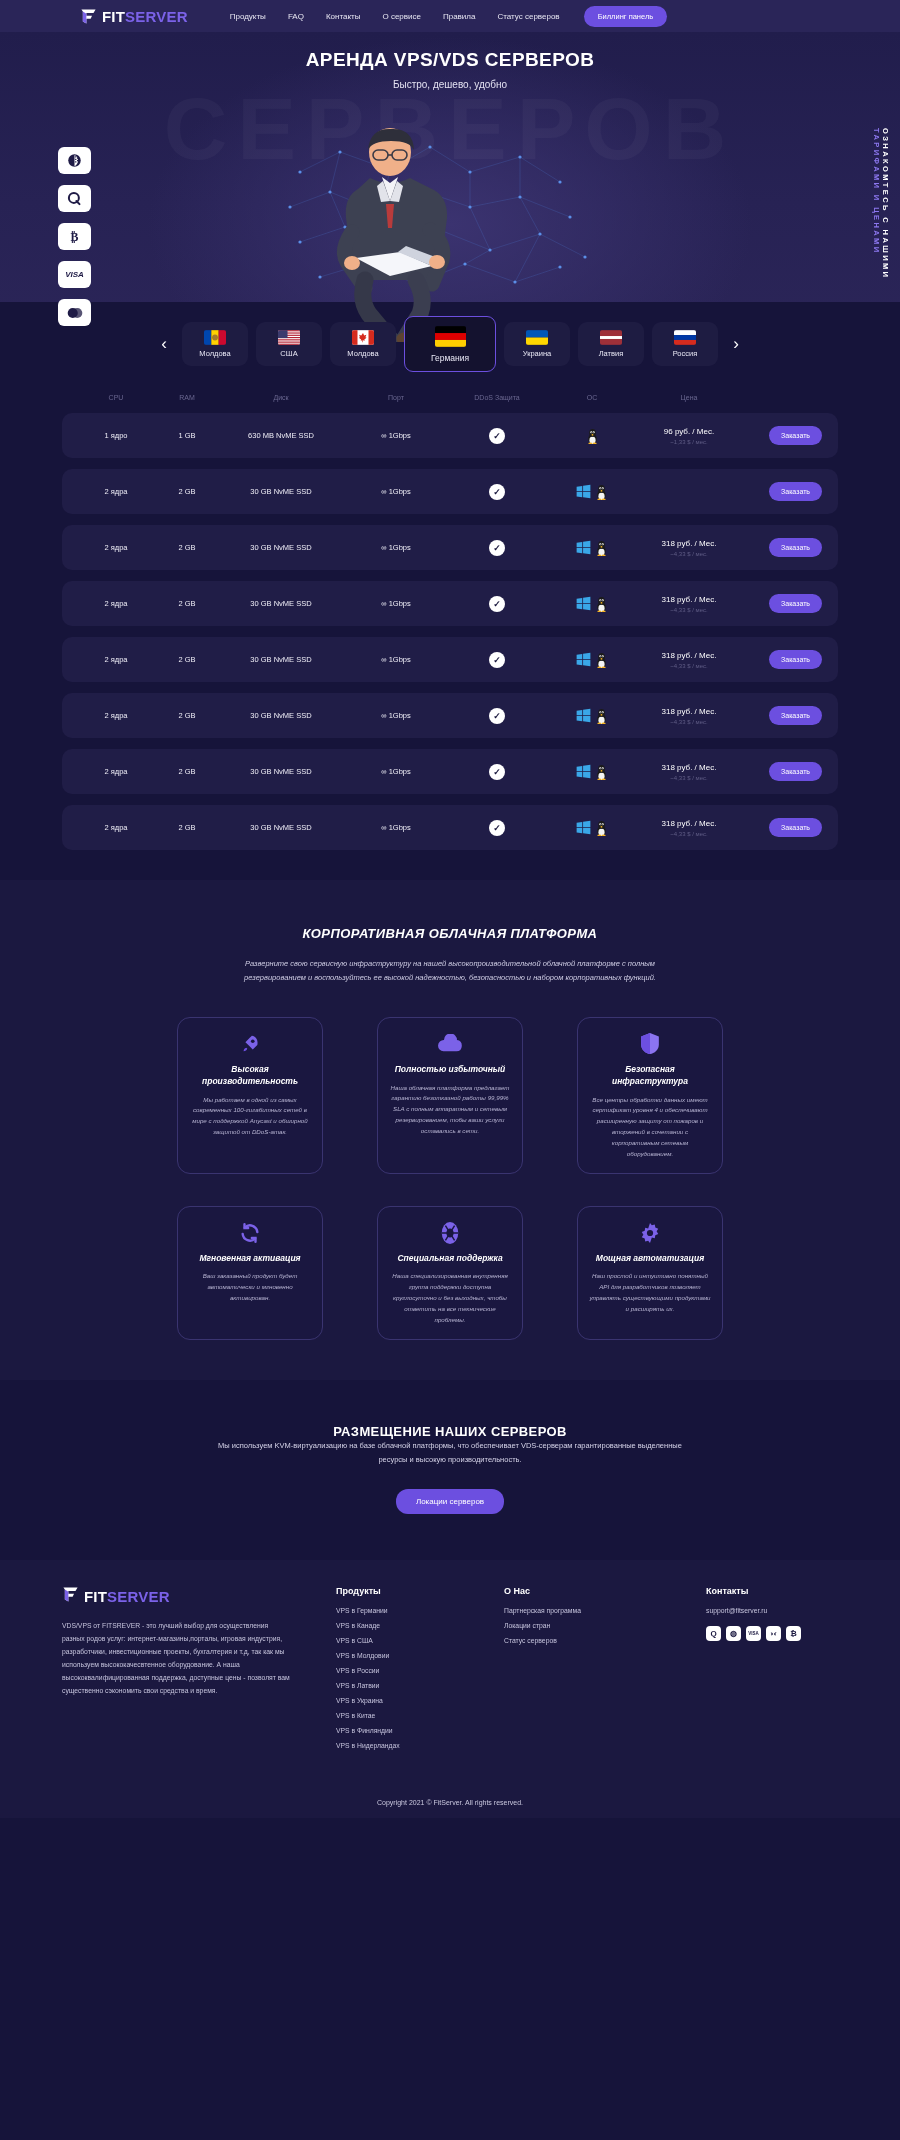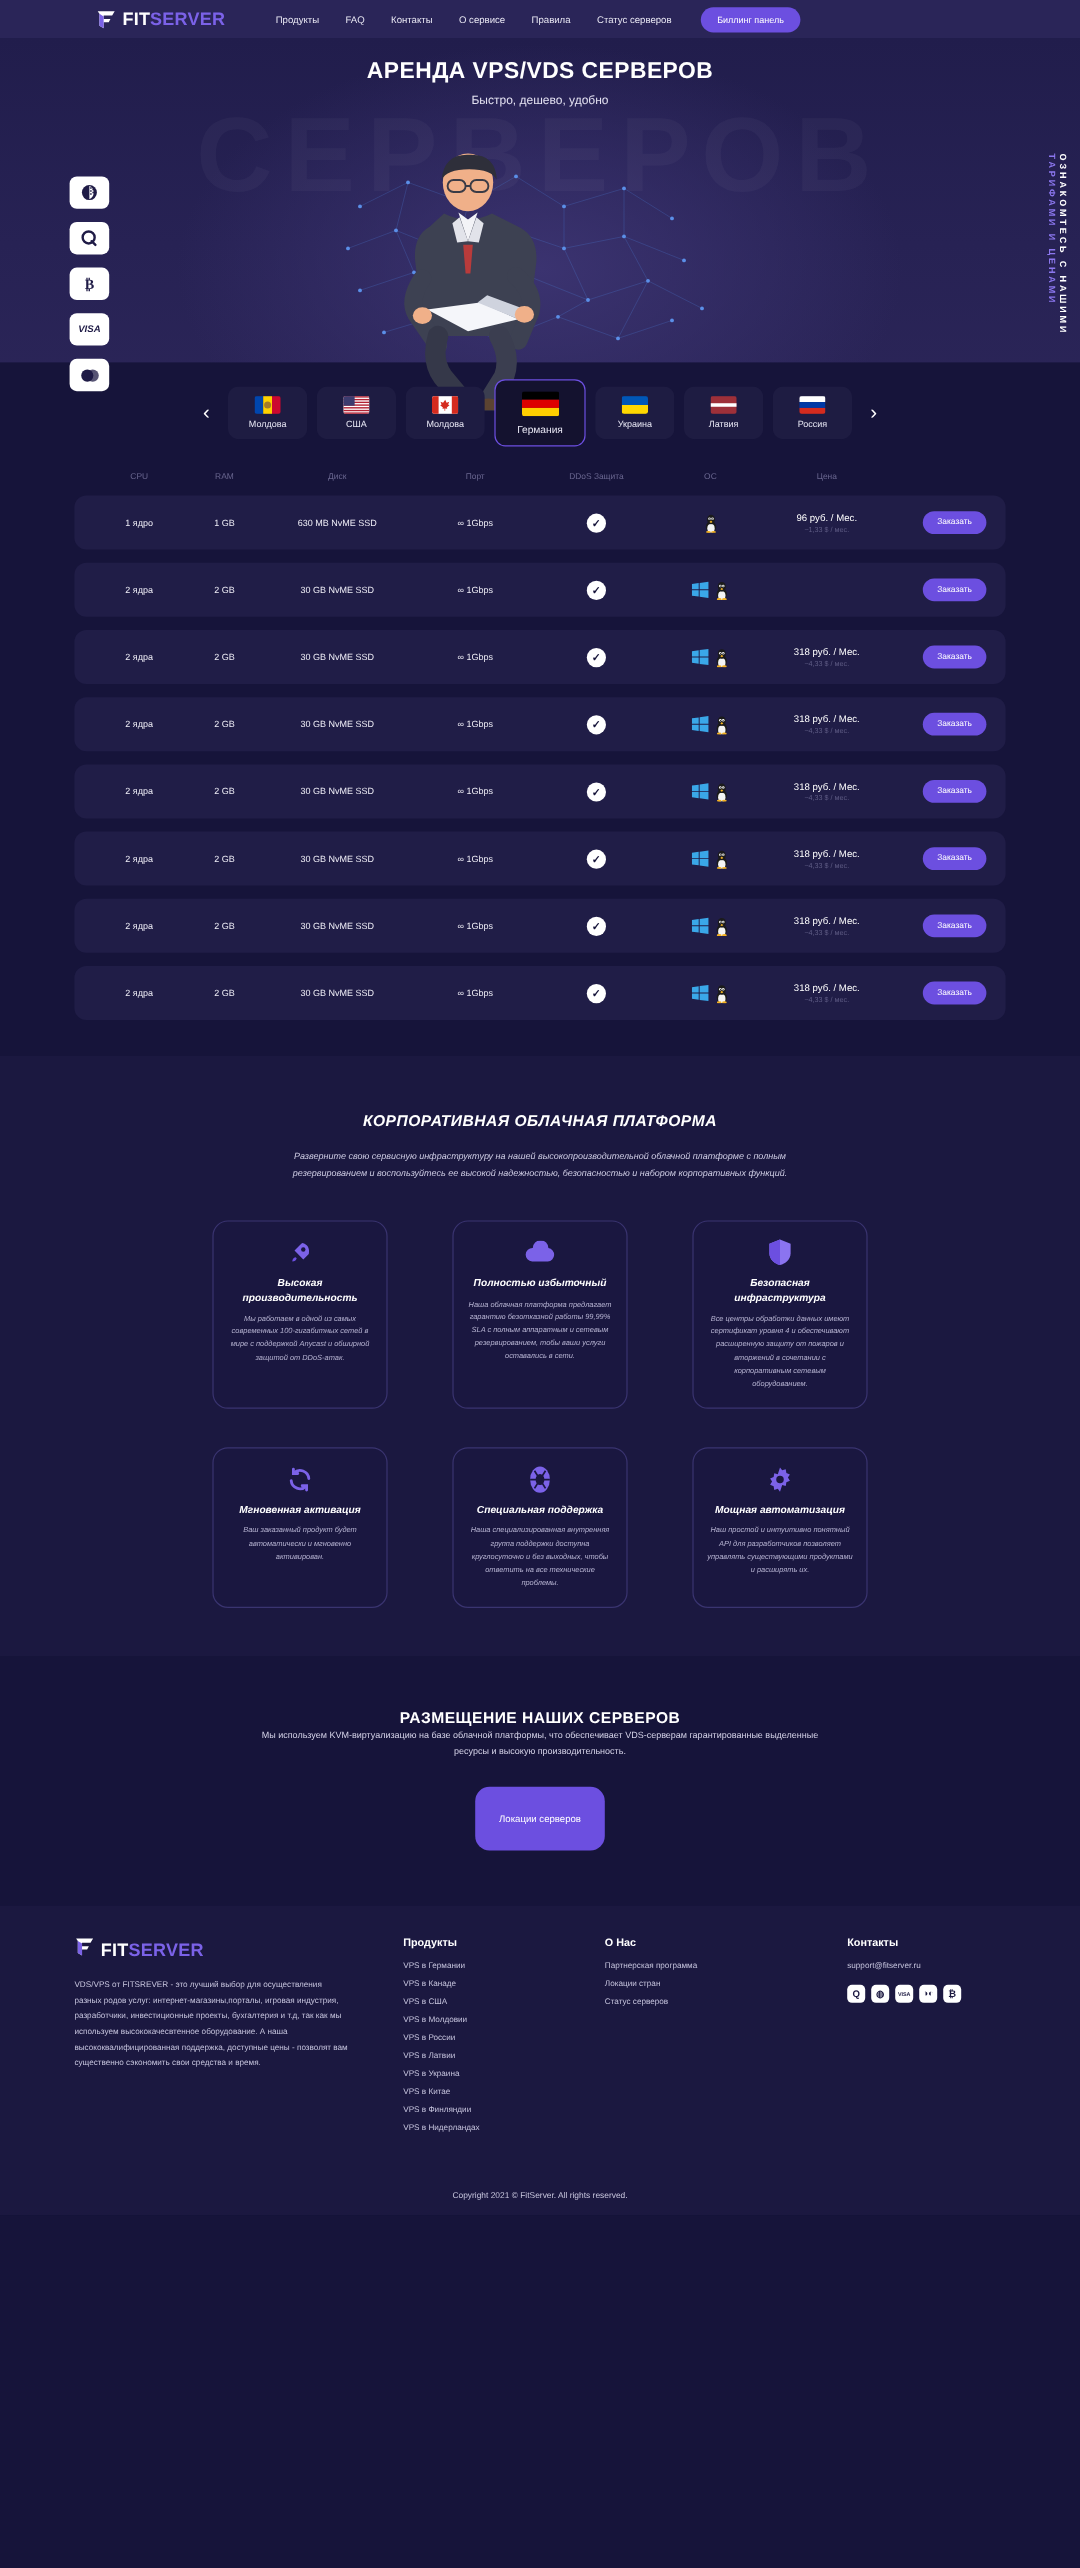--- a/index.html
+++ b/index.html
@@ -135,21 +135,21 @@
   .ctab {
     width: 66px; height: 44px;
     background: #1e1c42;
     border-radius: 9px;
     display: flex; flex-direction: column; align-items: center; justify-content: center;
     gap: 4px;
     cursor: pointer;
     border: 1px solid transparent;
   }
   .ctab.active {
-    width: 76px; height: 56px;
+    width: 92px; height: 56px;
     background: #14122f;
     border: 1px solid #6c4fe0;
     gap: 6px;
   }
   .ctab-label { font-size: 7.5px; color: #e9e8f5; white-space: nowrap; }
   .ctab.active .ctab-label { font-size: 8.5px; }
   .flag { width: 22px; height: 15px; border-radius: 2px; overflow: hidden; display: block; }
   .ctab.active .flag { width: 31px; height: 21px; }
 
   
@@ -230,21 +230,21 @@
   
   .locations { background: #16143a; padding: 44px 0 46px; text-align: center; }
   .loc-desc {
     font-size: 7.5px; color: #d5d3e8; line-height: 1.9;
     margin: 0 auto 0; width: 470px;
   }
   .loc-btn {
     margin-top: 22px;
     background: #6c4fe0; border: none; color: #fff;
     font-size: 8px; border-radius: 12px;
-    padding: 22px 20px; cursor: pointer; font-family: inherit;
+    padding: 8px 20px; cursor: pointer; font-family: inherit;
   }
 
   
   .footer { background: #1b1840; padding: 26px 62px 0; }
   .fcols { display: flex; }
   .fc-about { width: 228px; }
   .fc-about p {
     font-size: 6.8px; color: #c6c4dd; line-height: 1.92; margin-top: 12px;
   }
   .fc { margin-left: 46px; }

